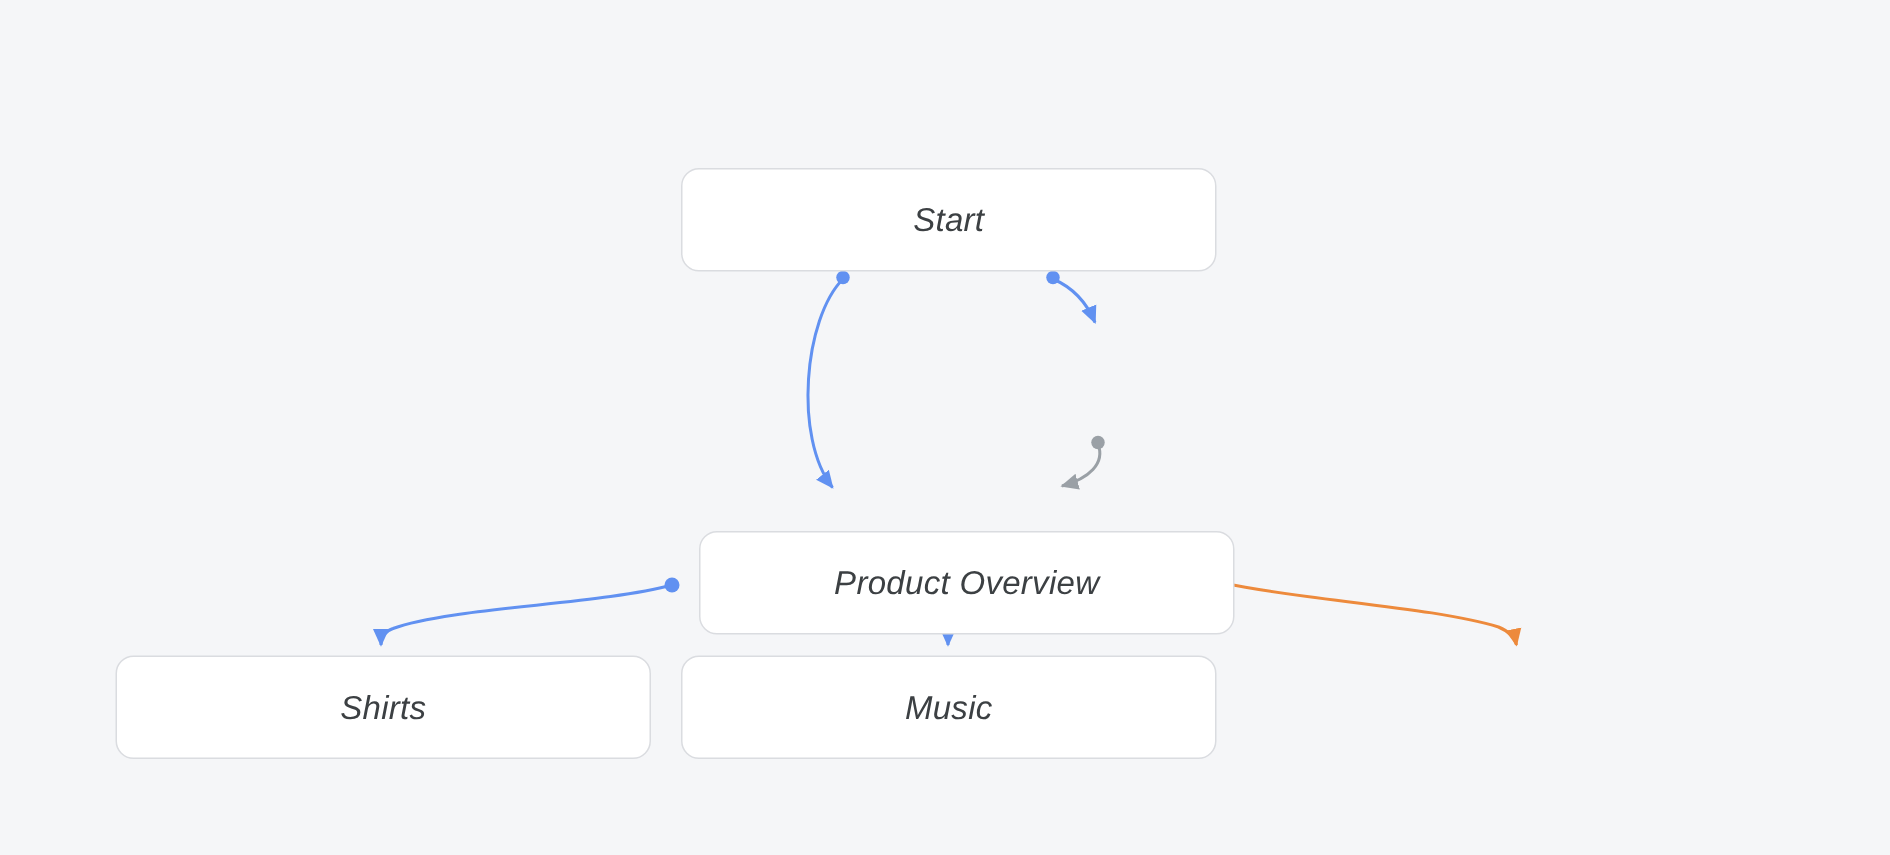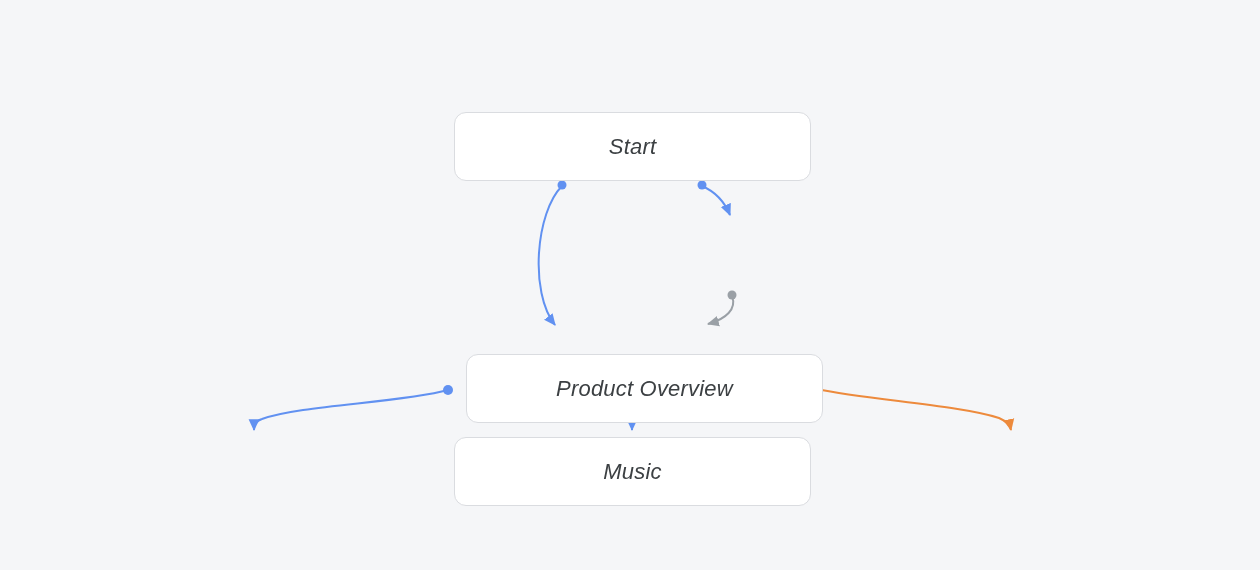--- a/index.html
+++ b/index.html
@@ -95,19 +95,22 @@
 
   <div class="node node-start">
     <span class="node-label">Start</span>
   </div>
 
 
   <div class="node node-product-overview">
     <span class="node-label">Product Overview</span>
   </div>
 
+  <div class="node node-shirts">
+    <span class="node-label">Shirts</span>
+  </div>
 
   <div class="node node-music">
     <span class="node-label">Music</span>
   </div>
 
 
 </div>
 
 </body></html>

